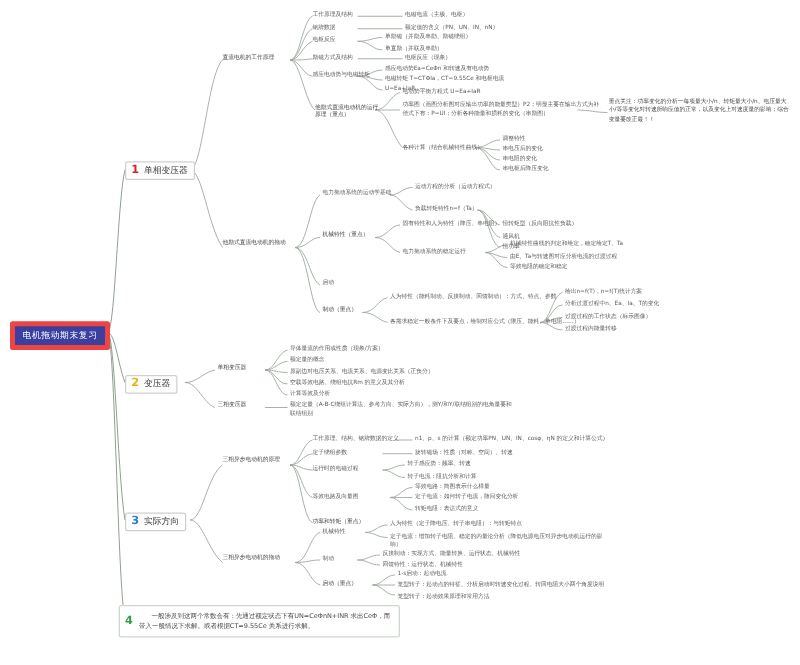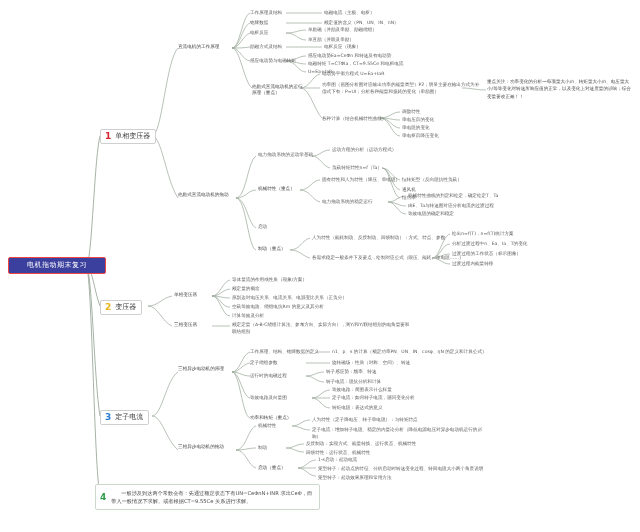--- a/index.html
+++ b/index.html
@@ -9,22 +9,22 @@
   svg.links{position:absolute;left:0;top:0;width:640px;height:532px;overflow:visible;}
   svg.links path{fill:none;stroke:#9aa89a;stroke-width:0.7;}
   svg.links path.root-link{stroke:#8fa08f;stroke-width:0.8;}
 
   .node{position:absolute;white-space:nowrap;line-height:1.25;}
 
   
   .root{
     left:8px;top:257px;
     background:#3b3f9e;color:#fff;
-    border:1px solid #ef4444;
-    font-size:7px;padding:3px 18px;border-radius:2px;
+    border:4px solid #ef4444;
+    font-size:7px;padding:3px 6px;border-radius:2px;
     letter-spacing:0.5px;
   }
 
   
   .l1{
     background:#ffffff;border:1px solid #cfcfcf;border-radius:2px;
     padding:2px 5px 2px 3px;font-size:7px;color:#444;
     display:flex;align-items:center;gap:3px;
   }
   .badge{font-size:9px;font-weight:bold;line-height:1;padding:0 1px;}
@@ -163,21 +163,21 @@
   <div class="node l1 n1">
     <span class="badge b1">1</span>
     <span class="l1-label">单相变压器</span>
   </div>
   <div class="node l1 n2">
     <span class="badge b2">2</span>
     <span class="l1-label">变压器</span>
   </div>
   <div class="node l1 n3">
     <span class="badge b3">3</span>
-    <span class="l1-label">定子电流</span>
+    <span class="l1-label">实际方向</span>
   </div>
 
   <div class="node note">
     <span class="badge b4">4</span>
     <span class="note-text">一般涉及到这两个常数会有：先通过额定状态下有UN=CeΦnN+INR 求出CeΦ，而带入一般情况下求解。或者根据CT=9.55Ce 关系进行求解。</span>
   </div>
 
   <div class="node t bold" style="left:178px;top:44px;">直流电机的工作原理</div>
 
   <div class="node t" style="left:250px;top:10px;">工作原理及结构</div>

